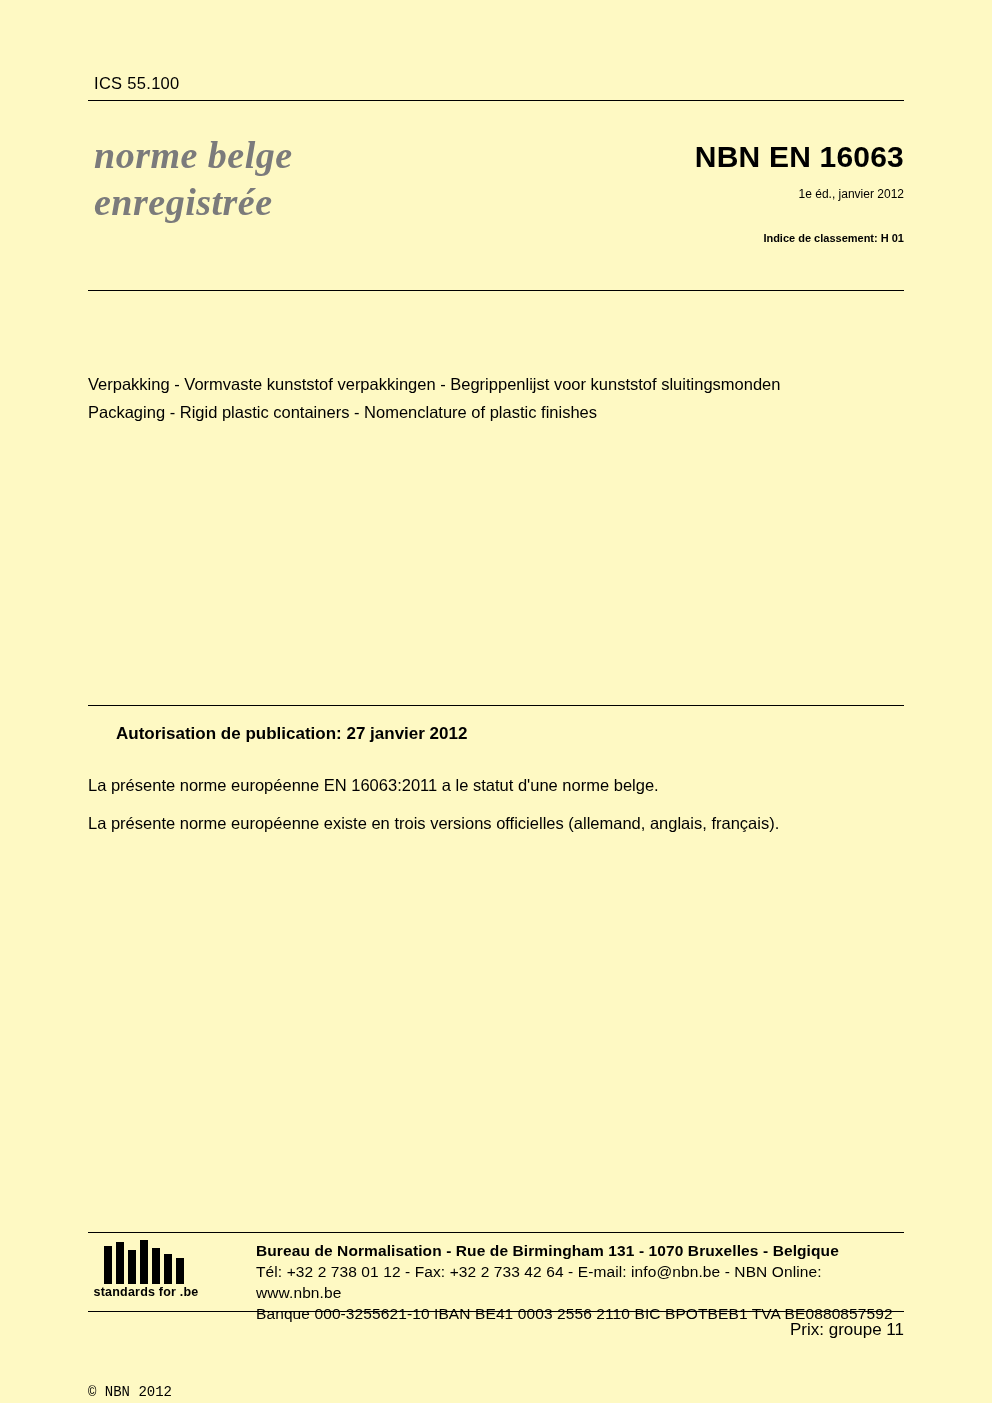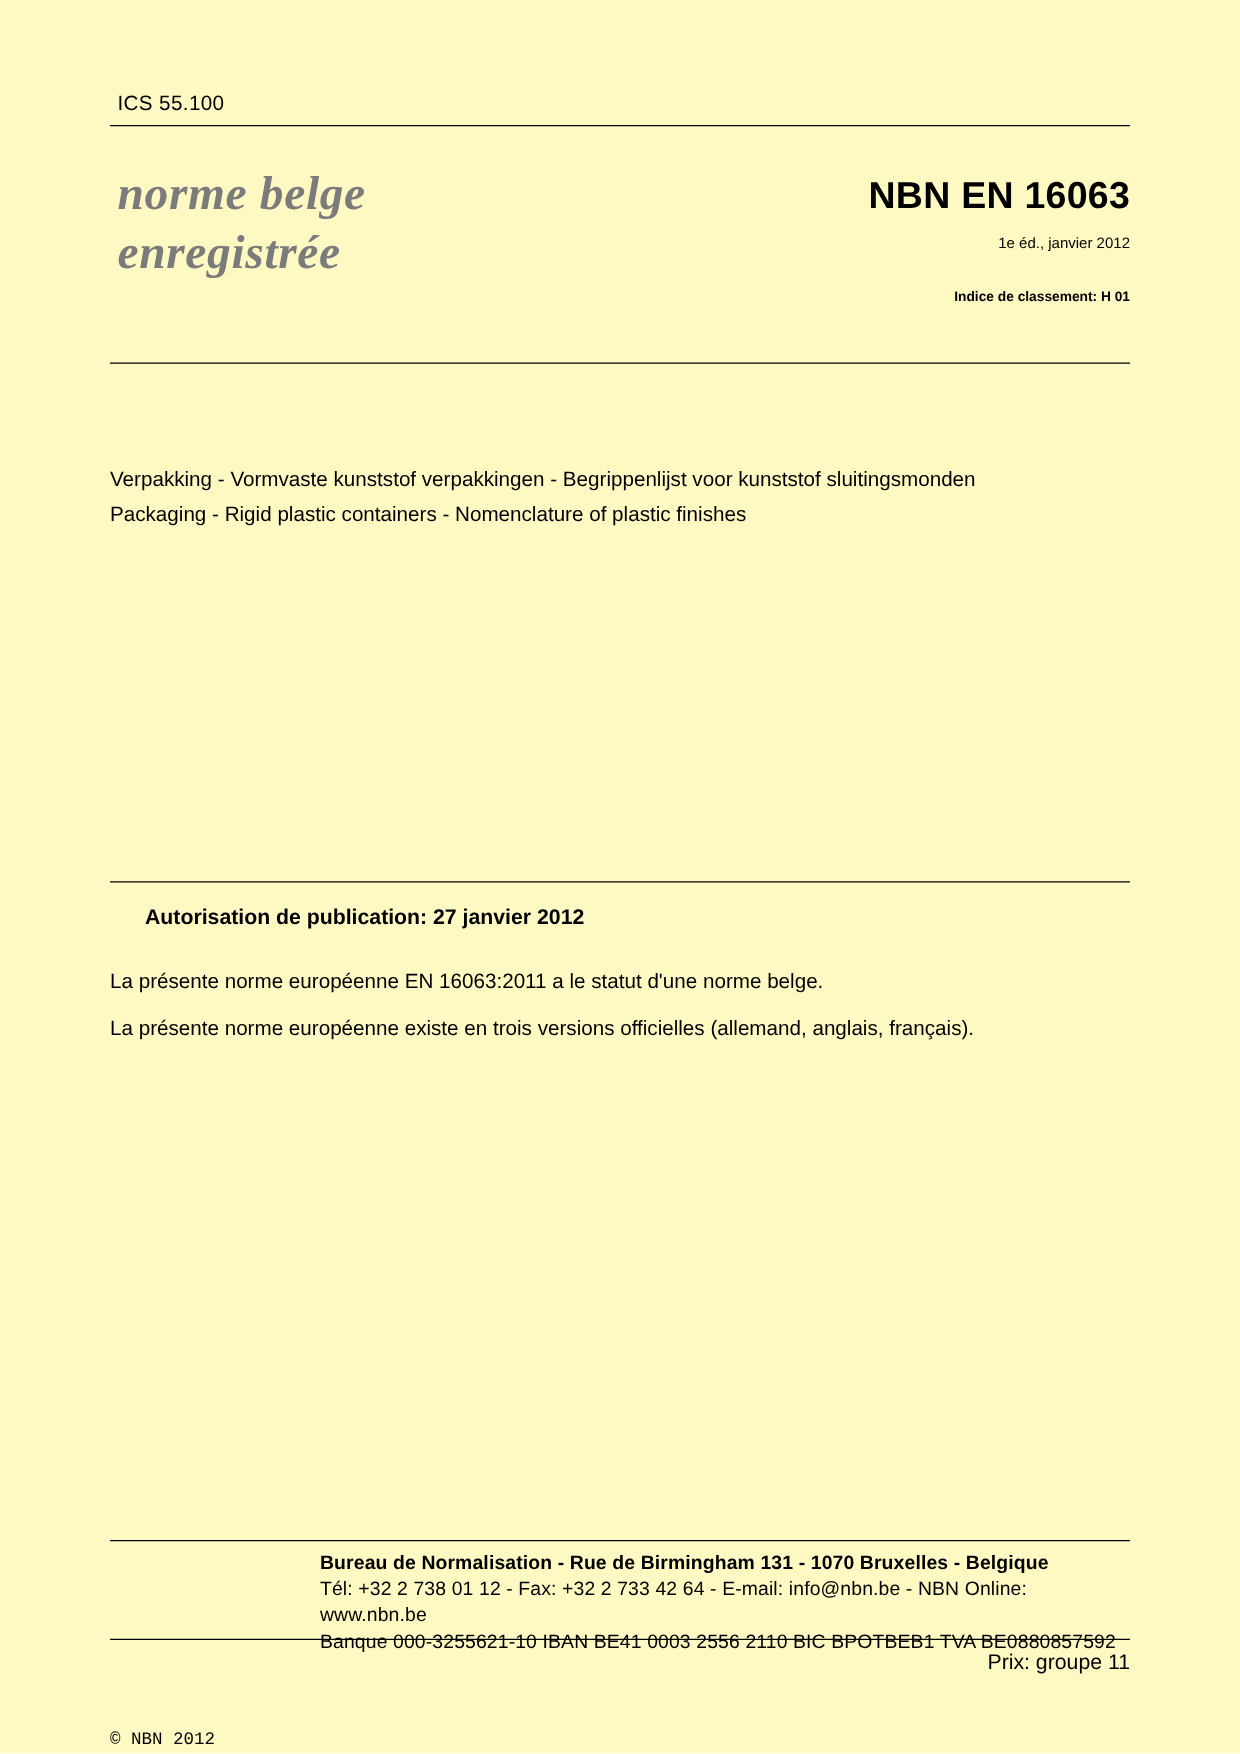--- a/index.html
+++ b/index.html
@@ -208,20 +208,34 @@
     <div class="title-en">Packaging - Rigid plastic containers - Nomenclature of plastic finishes</div>
 
     <div class="rule rule-bottom"></div>
 
     <div class="auth">Autorisation de publication: 27 janvier 2012</div>
     <div class="note1">La présente norme européenne EN 16063:2011 a le statut d'une norme belge.</div>
     <div class="note2">La présente norme européenne existe en trois versions officielles (allemand, anglais, français).</div>
 
     <div class="rule rule-footer"></div>
 
+    <div class="logo">
+      <svg class="logo-mark" width="92" height="44" viewBox="0 0 92 44">
+        <g fill="#000">
+          <polygon points="4,44 4,6 12,6 12,44"></polygon>
+          <polygon points="16,44 16,2 24,2 24,44"></polygon>
+          <polygon points="28,44 28,10 36,10 36,44"></polygon>
+          <polygon points="40,44 40,0 48,0 48,44"></polygon>
+          <polygon points="52,44 52,8 60,8 60,44"></polygon>
+          <polygon points="64,44 64,14 72,14 72,44"></polygon>
+          <polygon points="76,44 76,18 84,18 84,44"></polygon>
+        </g>
+      </svg>
+      <span class="logo-text">standards for .be</span>
+    </div>
 
     <div class="footer-lines">
       <div class="footer-line1">Bureau de Normalisation  -  Rue de Birmingham 131  -  1070 Bruxelles  -  Belgique</div>
       <div class="footer-line2">Tél: +32 2 738 01 12   -   Fax: +32 2 733 42 64   -   E-mail: info@nbn.be   -   NBN Online: www.nbn.be</div>
       <div class="footer-line3">Banque 000-3255621-10     IBAN  BE41 0003 2556 2110     BIC  BPOTBEB1     TVA  BE0880857592</div>
     </div>
 
     <div class="rule rule-footer2"></div>
 
     <div class="copyright">© NBN 2012</div>

